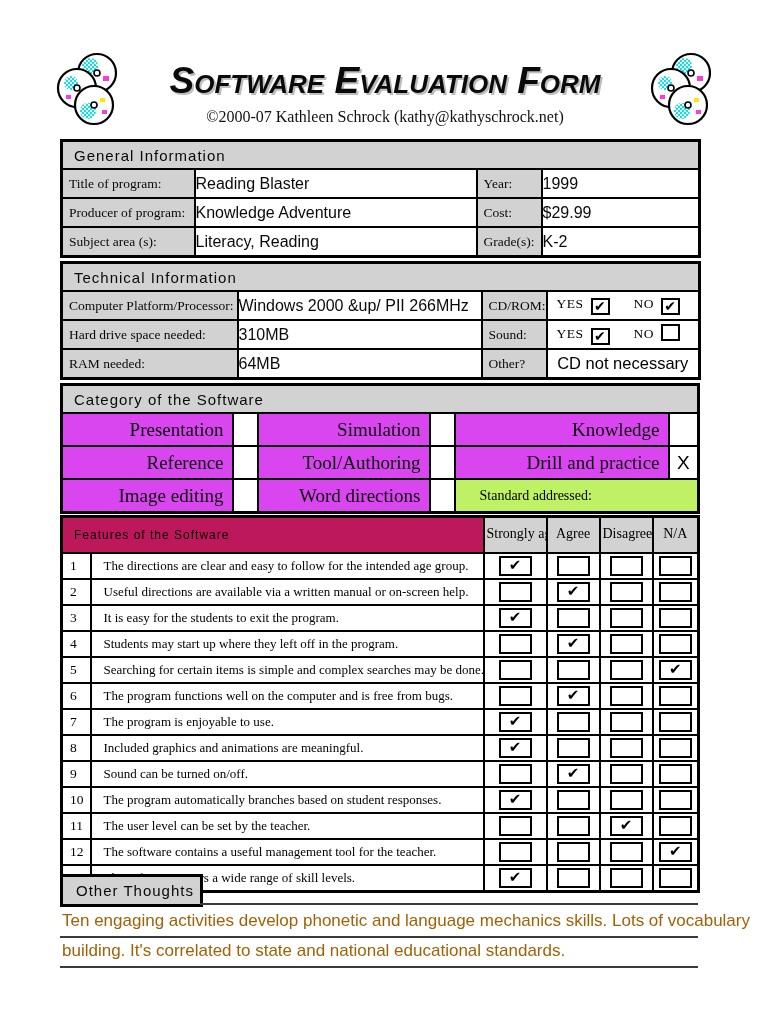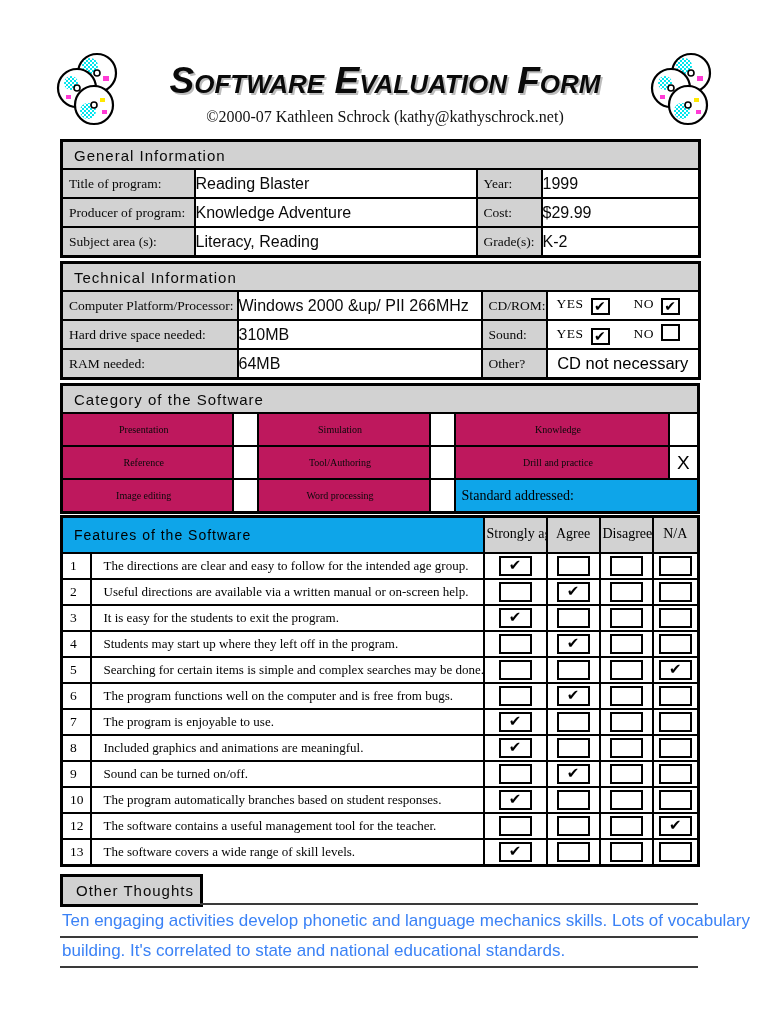--- a/index.html
+++ b/index.html
@@ -31,43 +31,43 @@
   
   .yn{font-size:13.5px;padding-left:9px;letter-spacing:0.5px;}
   .cbx{
     display:inline-block;width:15px;height:13px;border:2px solid #000;vertical-align:-3px;
     margin-left:7px;text-align:center;
     font:bold 14px/12px "DejaVu Sans",sans-serif;
   }
   .yn .no-label{margin-left:20px;}
   .val-center{font-family:"Liberation Sans",sans-serif;font-size:16.5px;text-align:center;}
   
-  .cat-lab{background:#be185d;font-size:10px;text-align:center;padding-right:8px;color:#090909;}
+  .cat-lab{background:#d946ef;font-size:19px;text-align:right;padding-right:8px;color:#090909;}
   .cat-box{font-family:"Liberation Sans",sans-serif;font-size:19px;text-align:center;background:#fff;}
-  .cat-std{font-size:14px;padding-left:6px;vertical-align:middle;background:#0ea5e9;}
+  .cat-std{font-size:14px;padding-left:24px;vertical-align:middle;background:#bef264;}
   .cat-row td{height:29px;}
   
-  .feat-hdr-left{background:#0ea5e9;font-family:"Liberation Sans",sans-serif;font-size:14px;letter-spacing:1px;padding-left:11px;}
+  .feat-hdr-left{background:#be185d;font-family:"Liberation Sans",sans-serif;font-size:12px;letter-spacing:1px;padding-left:11px;}
   .feat-hdr-col{background:#d2d2d2;font-size:14px;text-align:center;white-space:normal;line-height:1.2;padding:2px 2px;}
   .feat-row td{height:22px;}
   .fnum{font-size:13.5px;padding-left:7px;}
   .fstmt{font-size:13px;padding-left:12px;}
   .frate{text-align:center;}
   .cb{
     display:inline-block;width:29px;height:16px;border:2.5px solid #000;
     text-align:center;font:bold 15px/15px "DejaVu Sans",sans-serif;vertical-align:middle;
   }
   
   .ot-box{
     position:absolute;left:60px;top:874px;width:124px;height:27px;background:#d2d2d2;
     border:3px solid #000;font-family:"Liberation Sans",sans-serif;font-size:15px;
     letter-spacing:1px;display:flex;align-items:center;padding-left:13px;color:#090909;
   }
   .rule{position:absolute;height:2px;background:#3a3a3a;}
-  .ot-line{position:absolute;left:62px;font-family:"Liberation Sans",sans-serif;font-size:17px;color:#3b82f6;white-space:nowrap;}
+  .ot-line{position:absolute;left:62px;font-family:"Liberation Sans",sans-serif;font-size:17px;color:#a16207;white-space:nowrap;}
 </style>
 </head>
 <body>
 
 <div class="header">
   <svg class="disk-icon" viewBox="0 0 64 78" xmlns="http://www.w3.org/2000/svg">
     <defs>
       <pattern id="pL" width="4" height="4" patternUnits="userSpaceOnUse">
         <rect width="4" height="4" fill="#ffffff"></rect>
           <rect width="2" height="2" fill="#00e5ee"></rect>
@@ -221,21 +221,21 @@
     <td class="cat-lab">Reference</td>
     <td class="cat-box"></td>
     <td class="cat-lab">Tool/Authoring</td>
     <td class="cat-box"></td>
     <td class="cat-lab">Drill and practice</td>
     <td class="cat-box">X</td>
   </tr>
   <tr class="cat-row">
     <td class="cat-lab">Image editing</td>
     <td class="cat-box"></td>
-    <td class="cat-lab">Word processing</td>
+    <td class="cat-lab">Word directions</td>
     <td class="cat-box"></td>
     <td class="cat-std" colspan="2">Standard addressed:</td>
   </tr>
 </tbody>
   </table>
 
 <table class="form" style="top:515px;">
   <colgroup>
       <col style="width:29px">
       <col style="width:393px">
@@ -337,20 +337,28 @@
 
   <tr class="feat-row">
     <td class="fnum">10</td>
     <td class="fstmt">The program automatically branches based on student responses.</td>
     <td class="frate"><span class="cb"><span>✔</span></span></td>
     <td class="frate"><span class="cb"><span></span></span></td>
     <td class="frate"><span class="cb"><span></span></span></td>
     <td class="frate"><span class="cb"><span></span></span></td>
   </tr>
 
+  <tr class="feat-row">
+    <td class="fnum">11</td>
+    <td class="fstmt">The user level can be set by the teacher.</td>
+    <td class="frate"><span class="cb"><span></span></span></td>
+    <td class="frate"><span class="cb"><span></span></span></td>
+    <td class="frate"><span class="cb"><span>✔</span></span></td>
+    <td class="frate"><span class="cb"><span></span></span></td>
+  </tr>
 
   <tr class="feat-row">
     <td class="fnum">12</td>
     <td class="fstmt">The software contains a useful management tool for the teacher.</td>
     <td class="frate"><span class="cb"><span></span></span></td>
     <td class="frate"><span class="cb"><span></span></span></td>
     <td class="frate"><span class="cb"><span></span></span></td>
     <td class="frate"><span class="cb"><span>✔</span></span></td>
   </tr>
 

